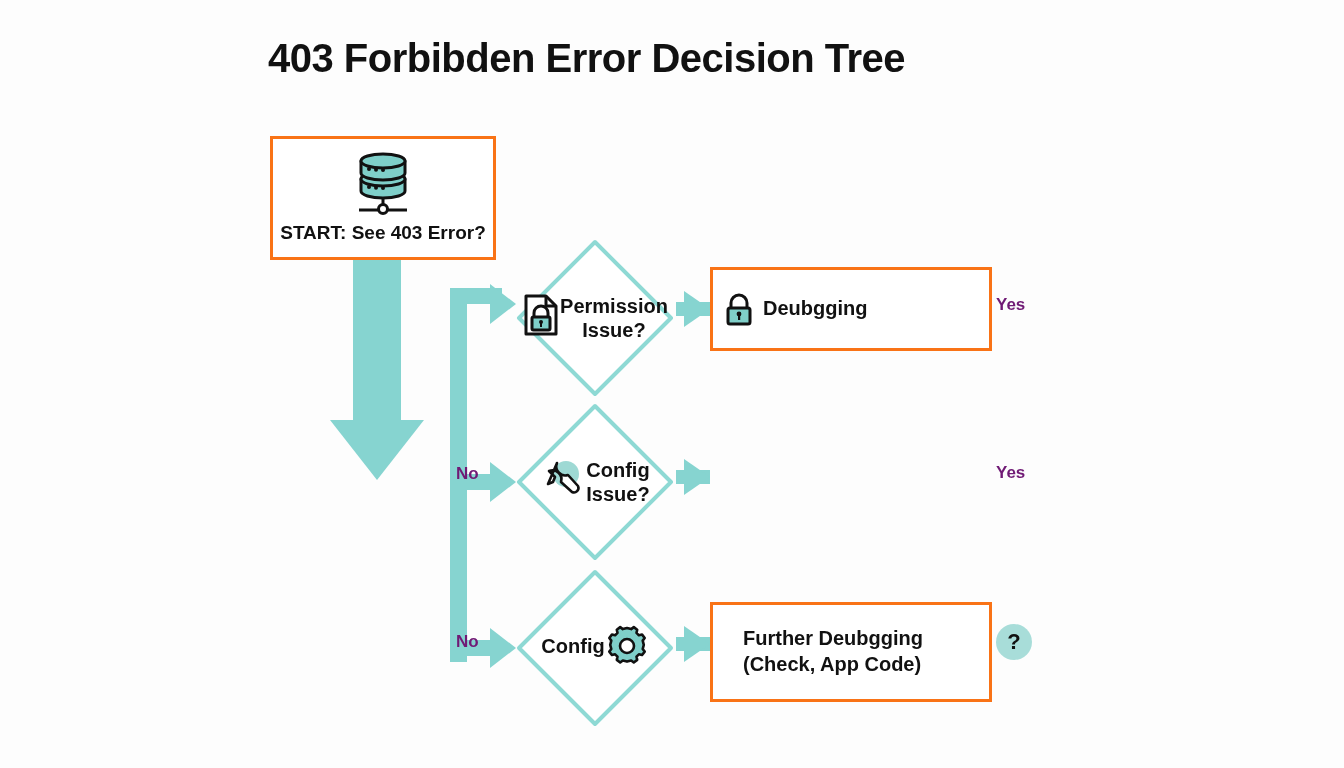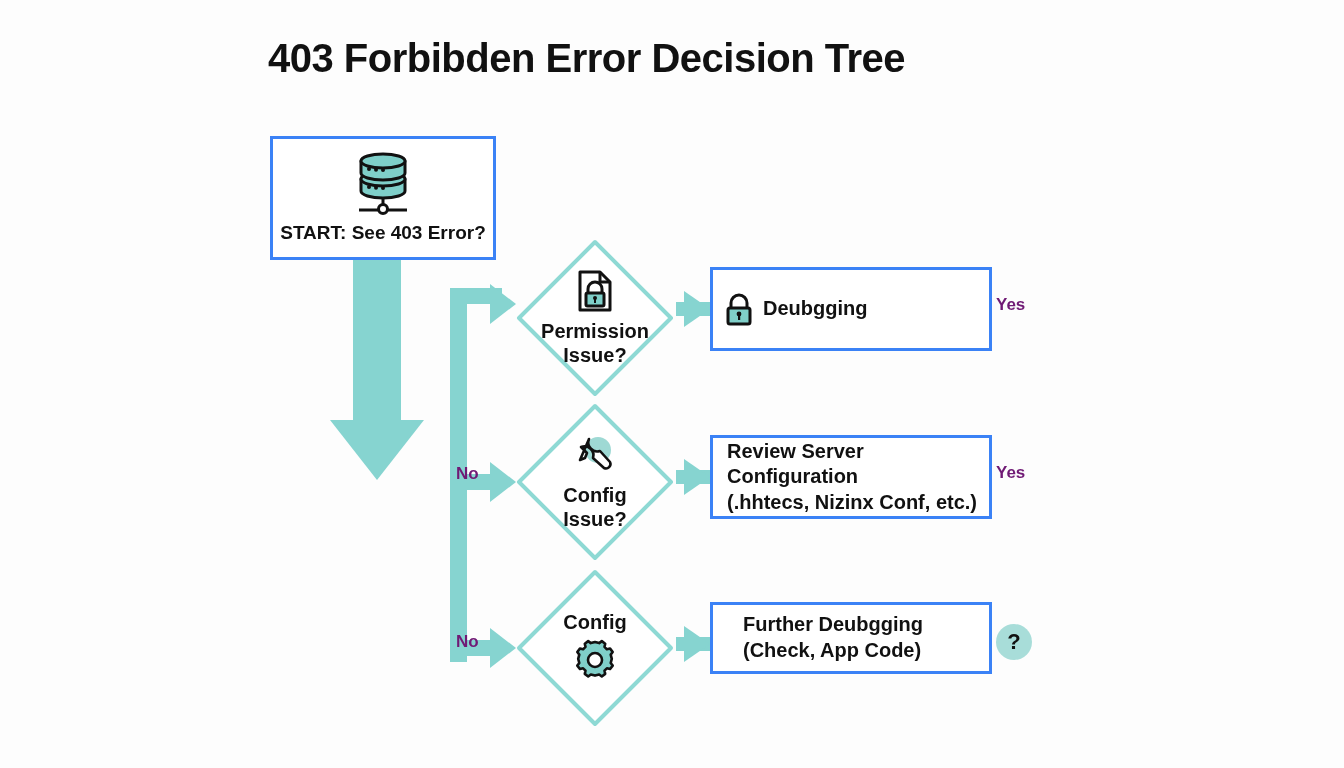--- a/index.html
+++ b/index.html
@@ -26,21 +26,21 @@
     font-weight: bold;
     letter-spacing: -0.5px;
     color: #111111;
     white-space: nowrap;
   }
 
   
   .box {
     position: absolute;
     box-sizing: border-box;
-    border: 3px solid #3b82f6;
+    border: 3px solid #f97316;
     background: #ffffff;
   }
 
   
   #start-node {
     left: 270px;
     top: 136px;
     width: 226px;
     height: 124px;
   }
@@ -75,37 +75,36 @@
     align-items: center;
   }
   .result-box .rb-text {
     font-size: 20px;
     font-weight: bold;
     color: #111111;
     line-height: 1.28;
   }
   #result-1 { left: 710px; top: 267px; width: 282px; height: 84px; }
   #result-2 { left: 710px; top: 435px; width: 282px; height: 84px; }
-  #result-3 { left: 710px; top: 602px; width: 282px; height: 72px; }
+  #result-3 { left: 710px; top: 602px; width: 282px; height: 100px; }
 
   
   .diamond {
     position: absolute;
     width: 160px;
     height: 160px;
   }
   .diamond .dia-shape {
     position: absolute;
     inset: 0;
   }
   .diamond .dia-content {
     position: absolute;
     inset: 0;
     display: flex;
-    flex-direction: column;
     align-items: center;
     justify-content: center;
     text-align: center;
   }
   .diamond .dia-text {
     font-size: 20px;
     font-weight: bold;
     color: #111111;
     line-height: 1.22;
   }
@@ -293,26 +292,20 @@
         <rect x="5" y="18" width="22" height="16" rx="2" fill="#7fcfc9" stroke="#111" stroke-width="3"></rect>
         <circle cx="16" cy="24" r="2.4" fill="#111"></circle>
         <rect x="15" y="24" width="2.2" height="6" fill="#111"></rect>
       </svg>
     </span>
     <span class="rb-text">
       <div>Deubgging</div>
     </span>
   </div>
 
-  <div class="box result-box" id="result-2">
-    <span class="rb-text" style="padding-left:4px;">
-      <div>Review Server Configuration</div>
-      <div>(.hhtecs, Nizinx Conf, etc.)</div>
-    </span>
-  </div>
 
   <div class="box result-box" id="result-3">
     <span class="rb-text" style="padding-left:20px;">
       <div>Further Deubgging</div>
       <div>(Check, App Code)</div>
     </span>
   </div>
 
   <div class="edge-label" id="label-no-1">No</div>
   <div class="edge-label" id="label-no-2">No</div>

